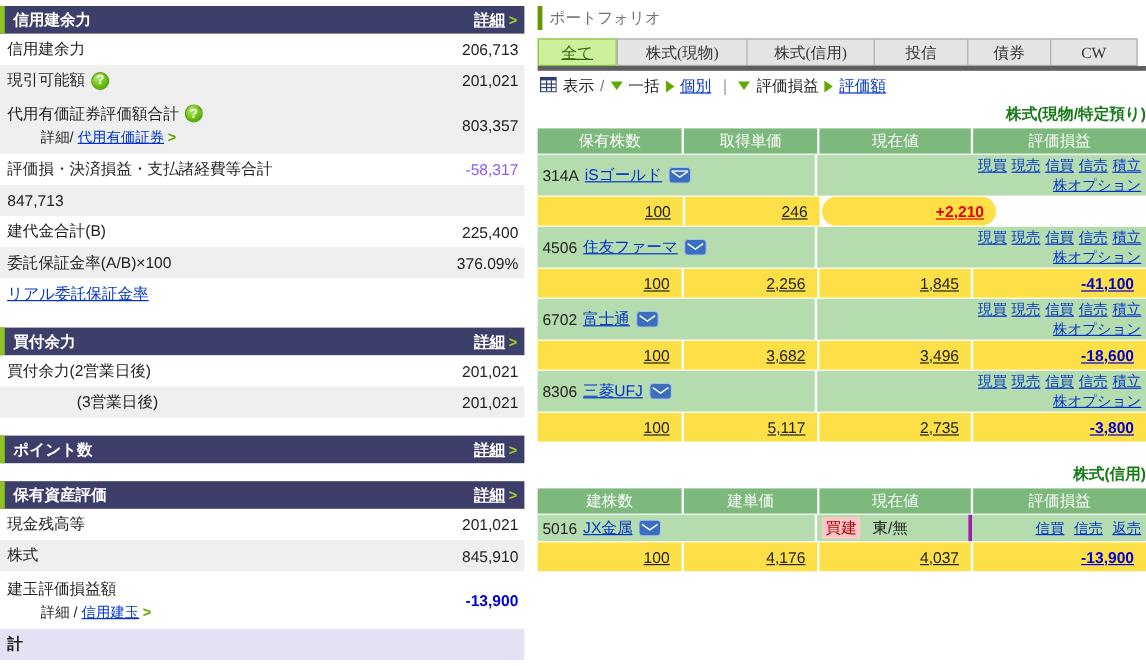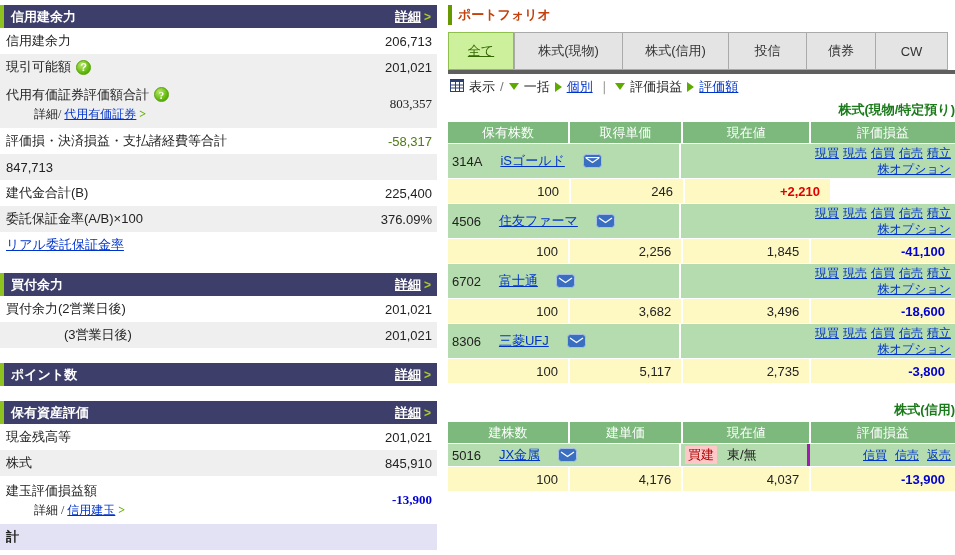--- a/index.html
+++ b/index.html
@@ -12,72 +12,72 @@
   .sec-header { background:#3e3e6a; border-left:4px solid #8dc21f; color:#fff;
     display:flex; justify-content:space-between; align-items:center;
     height:23px; padding:0 6px 0 7px; font-weight:bold; }
   .sec-header a { color:#fff; text-decoration:underline; font-weight:bold; font-size:13px; cursor:pointer; }
   .chev { color:#aacc22; font-weight:bold; margin-left:3px; font-size:12px; }
   .chev::after { content:">"; }
   .lrow { display:flex; align-items:center; min-height:26px; padding:1px 5px 1px 6px; }
   .lrow.alt { background:#efefef; }
   .lrow .lbl { flex:1; display:flex; align-items:center; gap:5px; }
   .lrow .val { text-align:right; white-space:nowrap; }
-  .lrow.dbl { min-height:48px;font-family:Liberation Serif, serif; }
+  .lrow.dbl { min-height:48px; }
   .lbl-stack { flex:1; }
   .subline { font-size:12px; padding-left:28px; margin-top:2px; }
-  .neg { color:#4d7c0f; }
+  .neg { color:#8b5cf6; }
   .negb { color:#0000d4; font-weight:bold; }
   .link { color:#0033cc; text-decoration:underline; cursor:pointer; }
   .indent2 { padding-left:58px; }
   .total-row { background:#e2e2f4; font-weight:bold; min-height:26px; }
   .helpq { width:15px; height:15px; border-radius:50%; flex:none;
     background:radial-gradient(circle at 35% 30%, #b8e86a, #66bb11 60%, #3f9900);
     border:1px solid #55a000; color:#fff; font-weight:bold; font-size:11px;
     display:inline-flex; align-items:center; justify-content:center; cursor:pointer; }
   .helpq::after { content:"?"; }
   
   .right { width:507px; flex:none; margin-left:11px; }
-  .pf-header { color:#c2410c; font-weight:bold; border-left:4px solid #669900;
+  .pf-header { color:#737373; font-weight:normal; border-left:4px solid #669900;
     padding-left:6px; height:20px; display:flex; align-items:center; margin-bottom:7px; }
   .tabs { display:flex; align-items:flex-end; }
-  .tab { height:38px; display:flex; align-items:center; justify-content:center;
-    background:#e4e4e4; border:1px solid #aaa; border-right:none; color:#333; cursor:pointer; }
+  .tab { height:23px; display:flex; align-items:center; justify-content:center;
+    background:#e4e4e4; border:1px solid #aaa; border-right:none; color:#333; cursor:pointer;font-family:Liberation Serif, serif; }
   .tab:last-child { border-right:1px solid #aaa; }
   .tab.active { background:#ccf09c; border:1px solid #8fbf4d; color:#336600;
     text-decoration:underline; font-weight:normal; }
   .tabbar { height:4px; background:#5f5f5f; }
   .controls { display:flex; align-items:center; gap:5px; padding:4px 0 3px 2px; height:24px; }
   .sep { color:#777; }
   .tri-down { width:0; height:0; border-left:5px solid transparent; border-right:5px solid transparent;
     border-top:7px solid #5faa00; display:inline-block; }
   .tri-right { width:0; height:0; border-top:5px solid transparent; border-bottom:5px solid transparent;
     border-left:7px solid #5faa00; display:inline-block; }
   .tbl-title { color:#1a7a1a; font-weight:bold; padding:3px 0 3px 2px;text-align:right; }
   .grid-icon { display:inline-block; flex:none; }
   
   .trow { display:flex; border-bottom:1px solid #fff; }
   .hcell { background:#7db97d; color:#fff; height:21px; display:flex;
     align-items:center; justify-content:center; border-right:2px solid #fff; }
   .hcell.last { border-right:none; }
   .c1{width:123px;} .c2{width:114px;} .c3{width:129px;} .c4{width:145px;}
   .name-row .ncell { background:#b5dcae; border-right:2px solid #fff;
-    display:flex; align-items:center; gap:18px; padding:2px 2px 2px 4px; }
+    display:flex; align-items:center; gap:5px; padding:2px 2px 2px 4px; }
   .name-row .lcell { background:#b5dcae; text-align:right; padding:1px 4px 1px 2px;
     font-size:12px; line-height:16px; }
   .cash-name { width:233px; }
   .cash-links { width:274px; }
   .m-mid { width:129px; border-right:3px solid #a21caf; background:#b5dcae;
     display:flex; align-items:center; gap:10px; padding:2px 4px; }
   .m-links { width:145px; background:#b5dcae; text-align:right; padding:2px 4px;
     font-size:12px; display:flex; align-items:center; justify-content:flex-end; gap:4px; }
-  .val-row .vcell { background:#fef9c3; height:24px; display:flex; align-items:center;
-    justify-content:flex-end; padding-right:10px; border-right:2px solid #fff; }
+  .val-row .vcell { background:#fde047; height:24px; display:flex; align-items:center;
+    justify-content:flex-end; padding-right:10px; border-right:2px solid #fff;text-decoration:underline; }
   .val-row .vcell.last { border-right:none; }
-  .pl-pos { color:#e00000; font-weight:bold; }
+  .pl-pos { color:#e00000; font-weight:bold;border-radius:12px; }
   .pl-neg { color:#0000d4; font-weight:bold; }
   .code { color:#222; }
   .tlink { color:#0033cc; text-decoration:underline; cursor:pointer; margin-left:4px; }
   .badge { background:#ffc8c8; color:#aa0000; padding:0 3px; font-weight:normal; }
   .mail { flex:none; cursor:pointer; display:inline-flex; }
   .mt18 { margin-top:14px; }
 </style>
 </head>
 <body>
 

